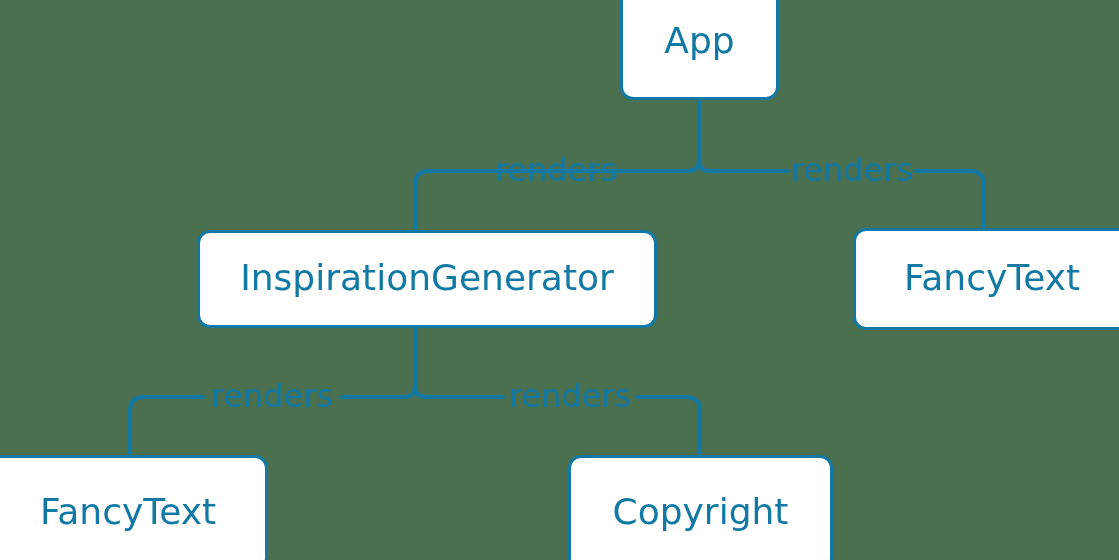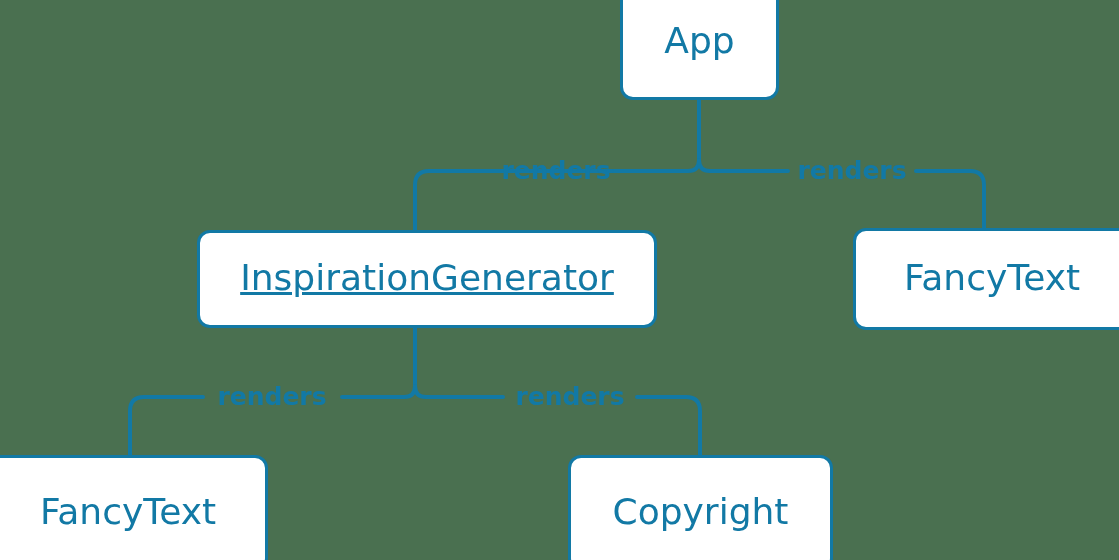--- a/index.html
+++ b/index.html
@@ -42,22 +42,22 @@
     z-index: 2;
   }
   .node-label {
     display: block;
     line-height: 1;
     padding-bottom: 2px;
   }
   .edge-label {
     position: absolute;
     color: #1279a5;
-    font-size: 25px;
-    font-weight: 700;
+    font-size: 32px;
+    font-weight: 400;
     letter-spacing: 0px;
     white-space: nowrap;
     transform: translate(-50%, -50%);
     z-index: 3;
     line-height: 1;
   }
 </style>
 </head>
 <body>
 
@@ -83,21 +83,21 @@
       <path d="M 203 397 L 144 397 Q 130 397 130 411 L 130 455"></path>
 
       <path d="M 637 397 L 686 397 Q 700 397 700 411 L 700 455"></path>
     </g>
   </svg>
 
   <div class="node" style="left:620px; top:-16px; width:159px; height:116px;">
     <span class="node-label">App</span>
   </div>
 
-  <div class="node" style="left:197px; top:230px; width:460px; height:98px;text-decoration:underline;">
+  <div class="node" style="left:197px; top:230px; width:460px; height:98px;">
     <span class="node-label">InspirationGenerator</span>
   </div>
 
   <div class="node" style="left:853px; top:228px; width:278px; height:102px;">
     <span class="node-label">FancyText</span>
   </div>
 
   <div class="node" style="left:-12px; top:455px; width:280px; height:116px;">
     <span class="node-label">FancyText</span>
   </div>

